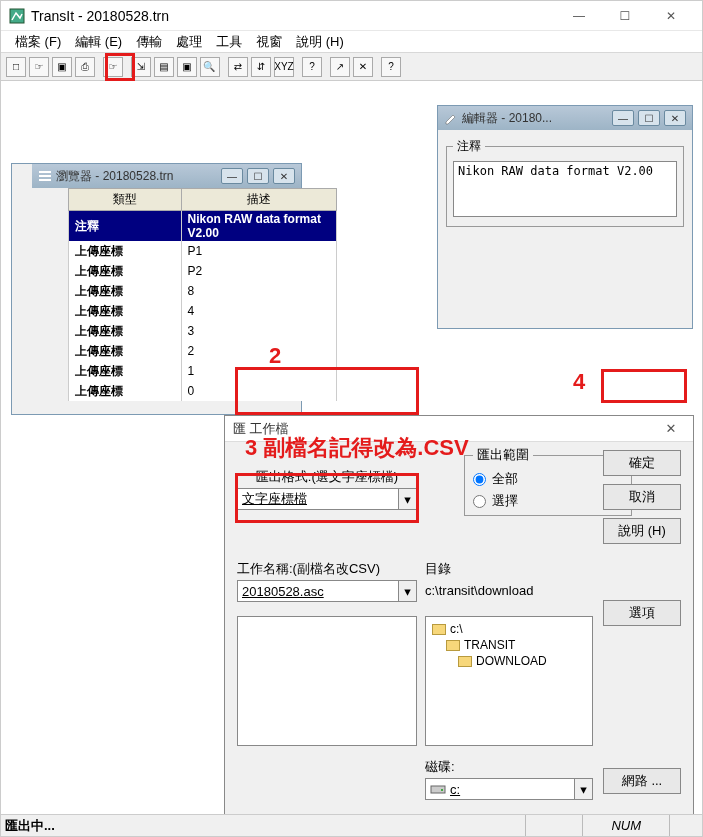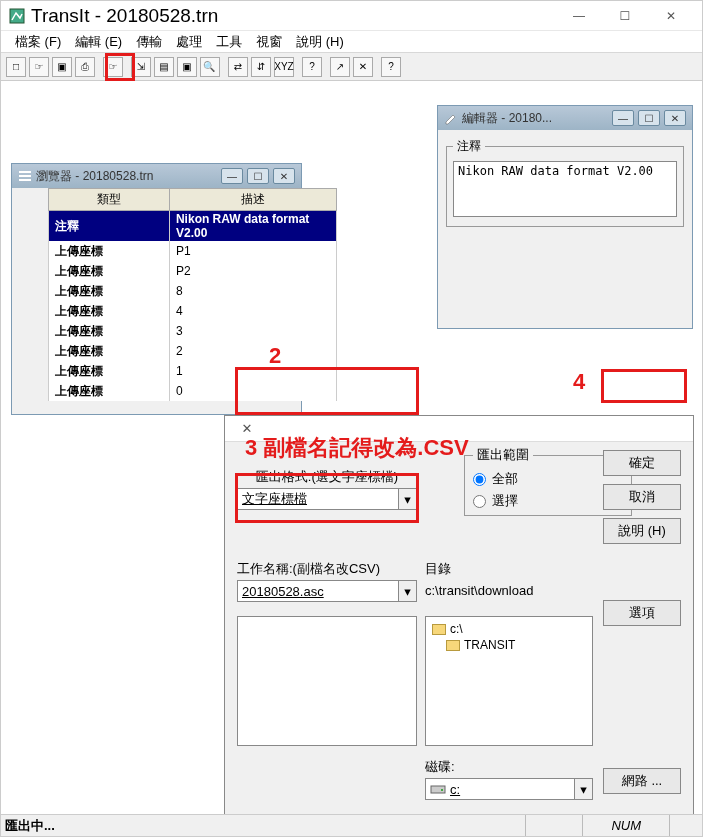--- a/index.html
+++ b/index.html
@@ -9,21 +9,21 @@
   background: #fff;
   width: 703px;
   height: 837px;
   overflow: hidden;
   position: relative;
 }
 .main-window { width: 703px; height: 837px; background: #fff; position: relative; border: 1px solid #ccc; }
 
 .titlebar { height: 30px; display: flex; align-items: center; padding: 0 8px; background: #fff; border-bottom: 1px solid #e8e8e8; }
 .titlebar .app-icon { width: 16px; height: 16px; margin-right: 6px; }
-.titlebar .title { flex: 1; color: #000; font-size: 19px; }
+.titlebar .title { flex: 1; color: #000; font-size: 14px; }
 .win-buttons { display: flex; gap: 0; margin-left: auto; }
 .win-btn { width: 46px; height: 30px; display: flex; align-items: center; justify-content: center; color: #555; }
 
 .menubar { height: 22px; display: flex; align-items: center; padding: 0 8px; gap: 2px; background: #fff; border-bottom: 1px solid #d8d8d8; font-size: 13px; }
 .menu-item { padding: 18px 6px; }
 
 .toolbar { height: 28px; display: flex; align-items: center; padding: 2px 4px; gap: 1px; background: #f0f0f0; border-bottom: 1px solid #ccc; }
 .tb-btn { width: 20px; height: 20px; border: 1px solid #aaa; background: #f8f8f8; display: flex; align-items: center; justify-content: center; margin: 0 1px; font-size: 10px; }
 .tb-sep { width: 4px; }
 
@@ -34,21 +34,21 @@
 .statusbar .cell { border-left: 1px solid #bbb; padding: 0 28px; height: 100%; display: flex; align-items: center; font-style: italic; }
 
 .child-window { position: absolute; border: 1px solid #7c9ab3; background: #f0f0f0; }
 .child-title { height: 24px; background: linear-gradient(#b8c8d8, #9db4c6); display: flex; align-items: center; padding: 0 6px; color: #333; font-size: 12px; }
 .child-title .ct-icon { width: 14px; height: 14px; margin-right: 4px; }
 .child-title .ct-text { flex: 1; white-space: nowrap; overflow: hidden; text-overflow: ellipsis; }
 .child-title .ct-btns { display: flex; gap: 4px; }
 .ct-btn { width: 22px; height: 16px; border: 1px solid #6a8aa0; background: #d7e3ec; border-radius: 2px; display: flex; align-items: center; justify-content: center; font-size: 10px; }
 .child-body { padding: 4px; }
 
-.browser-win { left: 10px; top: 82px; width: 291px; height: 252px; }
+.browser-win { left: 10px; top: 82px; width: 291px; height: 252px; padding-left: 20px; }
 .browser-table { width: 100%; border-collapse: collapse; background: #fff; font-size: 12px; margin-left: 36px; }
 .browser-table th { background: #ece9d8; border: 1px solid #aaa; padding: 2px 4px; font-weight: normal; }
 .browser-table td { border-left: 1px solid #ccc; border-right: 1px solid #ccc; padding: 1px 6px; height: 20px; }
 .row-selected td { background: #000080; color: #fff; font-weight: bold; }
 
 .editor-win { left: 436px; top: 8px; width: 256px; height: 224px; margin-top: 16px; }
 .editor-fieldset { border: 1px solid #999; margin: 4px; padding: 6px; }
 .editor-fieldset legend { padding: 0 4px; font-size: 12px; }
 .editor-textarea { width: 100%; height: 56px; border: 1px solid #888; background: #fff; padding: 2px 4px; font-size: 12px; resize: none; }
 
@@ -214,20 +214,21 @@
       <div class="child-body" style="background:#f0f0f0">
         <fieldset class="editor-fieldset">
           <legend>注釋</legend>
           <textarea class="editor-textarea" style="">Nikon RAW data format V2.00</textarea>
         </fieldset>
       </div>
     </div>
 
     <div class="dialog">
       <div class="dialog-title">
+        <span class="dt-text">匯    工作檔</span>
         <span class="dt-close">✕</span>
       </div>
       <div class="dialog-body">
 
         <div style="position:absolute; left:12px; top:26px; width:180px;text-align:center;">
           <span class="form-label">匯出格式:(選文字座標檔)</span>
           <div class="combo">
             <span>文字座標檔</span>
             <span class="drop">▾</span>
           </div>
@@ -273,20 +274,24 @@
         <div class="listbox" style="position:absolute; left:12px; top:174px; width:180px; height:130px;"></div>
 
         <div class="listbox" style="position:absolute; left:200px; top:174px; width:168px; height:130px; padding:4px;">
           <div class="tree-item">
               <span class="folder-icon folder-open"></span>
               <span>c:\</span>
             </div>
           <div class="tree-item" style="padding-left:16px">
               <span class="folder-icon folder-open"></span>
               <span>TRANSIT</span>
+            </div>
+          <div class="tree-item" style="padding-left:28px">
+              <span class="folder-icon folder-open"></span>
+              <span>DOWNLOAD</span>
             </div>
         </div>
 
         <div style="position:absolute; left:200px; top:316px; width:168px;">
           <span class="form-label">磁碟:</span>
           <div class="combo">
             <span style="display:flex;align-items:center;gap:4px">
               <svg width="16" height="12">
                   <rect x="1" y="3" width="14" height="7" fill="#ccc" stroke="#666"></rect>
                   <rect x="11" y="6" width="2" height="2" fill="#4a4"></rect>

